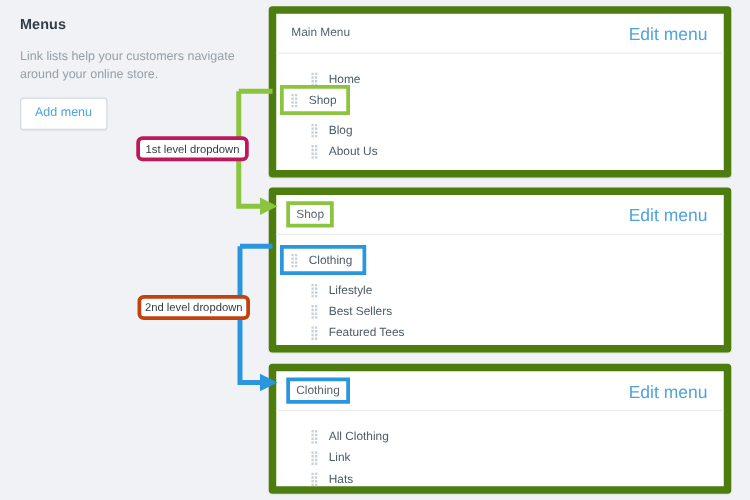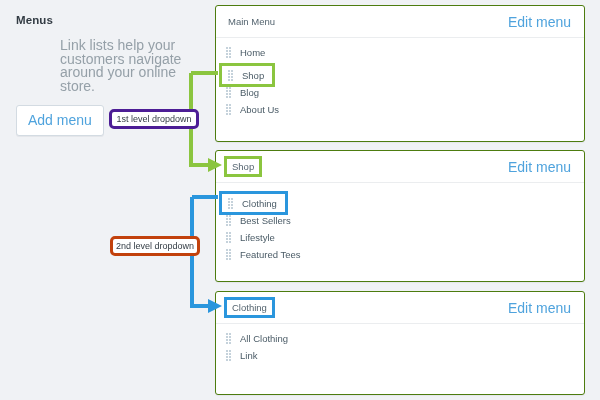--- a/index.html
+++ b/index.html
@@ -7,77 +7,77 @@
     width: 600px; height: 400px;
     background: #f0f2f5;
     font-family: "Liberation Sans", sans-serif;
     overflow: hidden;
   }
   #root { position: relative; width: 600px; height: 350px; }
 
   
   .left-panel { position: absolute; left: 0; top: 0; width: 212px; height: 400px; padding: 14px 16px 0 16px; }
   .panel-title { font-size: 11.5px; font-weight: bold; color: #333c44; letter-spacing: .1px; }
-  .panel-para { margin-top: 13px; font-size: 14px; line-height: 13.5px; color: #95a0a8; margin-left: 44px; }
+  .panel-para { margin-top: 13px; font-size: 10px; line-height: 13.5px; color: #95a0a8; }
   .panel-link { color: #4fa3dd; font-weight: bold; text-decoration: none; }
   .add-menu-btn {
     margin-top: 12px; display: inline-block;
     background: #ffffff; border: 1px solid #d3dbe2; border-radius: 3px;
     padding: 6px 11px 7px 11px;
-    font-size: 14px; color: #4fa3dd; font-family: "Liberation Sans", sans-serif;
+    font-size: 10px; color: #4fa3dd; font-family: "Liberation Sans", sans-serif;
     box-shadow: 0 1px 0 rgba(22,29,37,.05);
     cursor: pointer;
   }
 
   
   .card {
     position: absolute; left: 215px; width: 370px;
-    background: #ffffff; border: 1px solid #4d7c0f; border-radius: 3px;
+    background: #ffffff; border: 6px solid #4d7c0f; border-radius: 3px;
     box-shadow: 0 1px 1px rgba(22,29,37,.05);
   }
   #card-1 { top: 5px;   height: 137px; }
   #card-2 { top: 150px; height: 132px; }
   #card-3 { top: 291px; height: 104px; }
 
   .card-head {
     height: 32px; display: flex; align-items: center;
     justify-content: space-between;
     padding: 0 13px 0 12px;
     border-bottom: 1px solid #ebedef;
   }
   .card-title { font-size: 9.5px; color: #54646f; white-space: nowrap; }
   .card-title.box-green { border: 3px solid #8bc53f; padding: 2px 5px; margin-left: -4px; }
   .card-title.box-blue  { border: 3px solid #2a96dd; padding: 2px 5px; margin-left: -4px; }
   .edit-link { font-size: 14px; color: #4fa3dd; text-decoration: none; cursor: pointer; }
 
   .card-body { padding: 9px 0 9px 0; }
   .menu-row {
-    display: flex; align-items: flex-start; gap: 9px;
-    height: 17px; padding-left: 0; position: relative; margin-left: 10px;
+    display: flex; align-items: flex-end; gap: 9px;
+    height: 17px; padding-left: 28px; position: relative;
   }
   .menu-row .label { font-size: 9.5px; color: #4a5b66; white-space: nowrap; }
   .grip { width: 5px; height: 11px; flex: 0 0 5px; display: block; }
 
   .menu-row.hl-green, .menu-row.hl-blue {
     display: inline-flex; margin-left: 6px; padding-left: 6px; padding-right: 8px;
     height: 18px; align-items: center;
   }
   .menu-row.hl-green { outline: 3px solid #8bc53f; outline-offset: 0; }
   .menu-row.hl-blue  { outline: 3px solid #2a96dd; outline-offset: 0; }
   .row-wrap { display: block; }
   .row-wrap.hl { padding: 2px 0 2px 0; }
 
   
   .callout {
     position: absolute; background: #ffffff; border-radius: 5px;
     font-size: 9px; color: #333c44; white-space: nowrap;
     display: flex; align-items: center; justify-content: center;
     z-index: 6;
   }
-  #callout-1 { left: 109px; top: 109px; width: 90px; height: 20px; border: 3px solid #4c1d95; }
+  #callout-1 { left: 109px; top: 109px; width: 90px; height: 20px; border: 3px solid #be185d; }
   #callout-2 { left: 110px; top: 236px; width: 90px; height: 20px; border: 3px solid #c2410c; }
 
   
   #connectors { position: absolute; left: 0; top: 0; width: 600px; height: 400px; z-index: 3; }
 </style>
 </head>
 <body>
 
 <div id="root">
 
@@ -206,38 +206,38 @@
                 <rect x="0" y="0" width="2" height="2" fill="#c5d2db"></rect>
                 <rect x="3" y="0" width="2" height="2" fill="#c5d2db"></rect>
                 <rect x="0" y="3" width="2" height="2" fill="#c5d2db"></rect>
                 <rect x="3" y="3" width="2" height="2" fill="#c5d2db"></rect>
                 <rect x="0" y="6" width="2" height="2" fill="#c5d2db"></rect>
                 <rect x="3" y="6" width="2" height="2" fill="#c5d2db"></rect>
                 <rect x="0" y="9" width="2" height="2" fill="#c5d2db"></rect>
                 <rect x="3" y="9" width="2" height="2" fill="#c5d2db"></rect>
               </svg>
             </span>
+            <span class="label">Lifestyle</span>
+          </div>
+        </div>
+        <div class="row-wrap">
+          <div class="menu-row">
+            <span style="display: flex;">
+              <svg viewBox="0 0 5 11" class="grip" width="5" height="11">
+                <rect x="0" y="0" width="2" height="2" fill="#c5d2db"></rect>
+                <rect x="3" y="0" width="2" height="2" fill="#c5d2db"></rect>
+                <rect x="0" y="3" width="2" height="2" fill="#c5d2db"></rect>
+                <rect x="3" y="3" width="2" height="2" fill="#c5d2db"></rect>
+                <rect x="0" y="6" width="2" height="2" fill="#c5d2db"></rect>
+                <rect x="3" y="6" width="2" height="2" fill="#c5d2db"></rect>
+                <rect x="0" y="9" width="2" height="2" fill="#c5d2db"></rect>
+                <rect x="3" y="9" width="2" height="2" fill="#c5d2db"></rect>
+              </svg>
+            </span>
             <span class="label">Best Sellers</span>
-          </div>
-        </div>
-        <div class="row-wrap">
-          <div class="menu-row">
-            <span style="display: flex;">
-              <svg viewBox="0 0 5 11" class="grip" width="5" height="11">
-                <rect x="0" y="0" width="2" height="2" fill="#c5d2db"></rect>
-                <rect x="3" y="0" width="2" height="2" fill="#c5d2db"></rect>
-                <rect x="0" y="3" width="2" height="2" fill="#c5d2db"></rect>
-                <rect x="3" y="3" width="2" height="2" fill="#c5d2db"></rect>
-                <rect x="0" y="6" width="2" height="2" fill="#c5d2db"></rect>
-                <rect x="3" y="6" width="2" height="2" fill="#c5d2db"></rect>
-                <rect x="0" y="9" width="2" height="2" fill="#c5d2db"></rect>
-                <rect x="3" y="9" width="2" height="2" fill="#c5d2db"></rect>
-              </svg>
-            </span>
-            <span class="label">Lifestyle</span>
           </div>
         </div>
         <div class="row-wrap">
           <div class="menu-row">
             <span style="display: flex;">
               <svg viewBox="0 0 5 11" class="grip" width="5" height="11">
                 <rect x="0" y="0" width="2" height="2" fill="#c5d2db"></rect>
                 <rect x="3" y="0" width="2" height="2" fill="#c5d2db"></rect>
                 <rect x="0" y="3" width="2" height="2" fill="#c5d2db"></rect>
                 <rect x="3" y="3" width="2" height="2" fill="#c5d2db"></rect>
@@ -286,16 +286,33 @@
                 <rect x="3" y="3" width="2" height="2" fill="#c5d2db"></rect>
                 <rect x="0" y="6" width="2" height="2" fill="#c5d2db"></rect>
                 <rect x="3" y="6" width="2" height="2" fill="#c5d2db"></rect>
                 <rect x="0" y="9" width="2" height="2" fill="#c5d2db"></rect>
                 <rect x="3" y="9" width="2" height="2" fill="#c5d2db"></rect>
               </svg>
             </span>
             <span class="label">Link</span>
           </div>
         </div>
+        <div class="row-wrap">
+          <div class="menu-row">
+            <span style="display: flex;">
+              <svg viewBox="0 0 5 11" class="grip" width="5" height="11">
+                <rect x="0" y="0" width="2" height="2" fill="#c5d2db"></rect>
+                <rect x="3" y="0" width="2" height="2" fill="#c5d2db"></rect>
+                <rect x="0" y="3" width="2" height="2" fill="#c5d2db"></rect>
+                <rect x="3" y="3" width="2" height="2" fill="#c5d2db"></rect>
+                <rect x="0" y="6" width="2" height="2" fill="#c5d2db"></rect>
+                <rect x="3" y="6" width="2" height="2" fill="#c5d2db"></rect>
+                <rect x="0" y="9" width="2" height="2" fill="#c5d2db"></rect>
+                <rect x="3" y="9" width="2" height="2" fill="#c5d2db"></rect>
+              </svg>
+            </span>
+            <span class="label">Hats</span>
+          </div>
+        </div>
       </div>
   </div>
 
 </div>
 
 </body></html>

